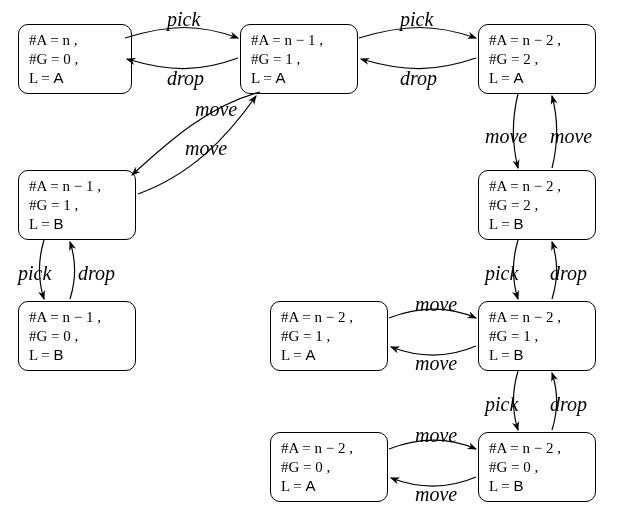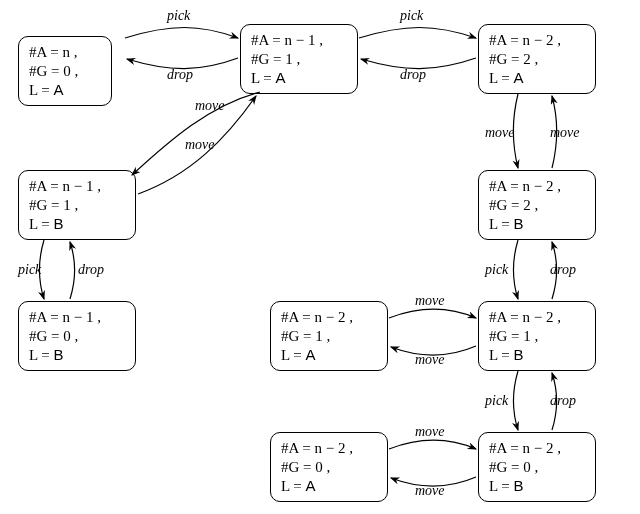--- a/index.html
+++ b/index.html
@@ -19,34 +19,34 @@
     padding: 6px 10px 6px 10px;
     background: #fff;
     line-height: 1.25;
     box-sizing: border-box;
   }
   .node .row { white-space: nowrap; }
   .sans { font-family: Arial, Helvetica, sans-serif; }
   .lbl {
     position: absolute;
     font-style: italic;
-    font-size: 14px;
+    font-size: 20px;
     white-space: nowrap;
   }
   svg.edges {
     position: absolute;
     left: 0; top: 0;
     width: 640px; height: 514px;
     pointer-events: none;
   }
 </style>
 </head>
 <body>
 
-<div class="node" style="left:18px; top:24px; width:94px;margin-top:12px;">
+<div class="node" style="left:18px; top:24px; width:114px;">
   <div class="row">#A = n ,</div>
   <div class="row">#G = 0 ,</div>
   <div class="row"><span>L = </span><span class="sans">A</span></div>
 </div>
 
 <div class="node" style="left:240px; top:24px; width:118px;">
   <div class="row">#A = n − 1 ,</div>
   <div class="row">#G = 1 ,</div>
   <div class="row"><span>L = </span><span class="sans">A</span></div>
 </div>

